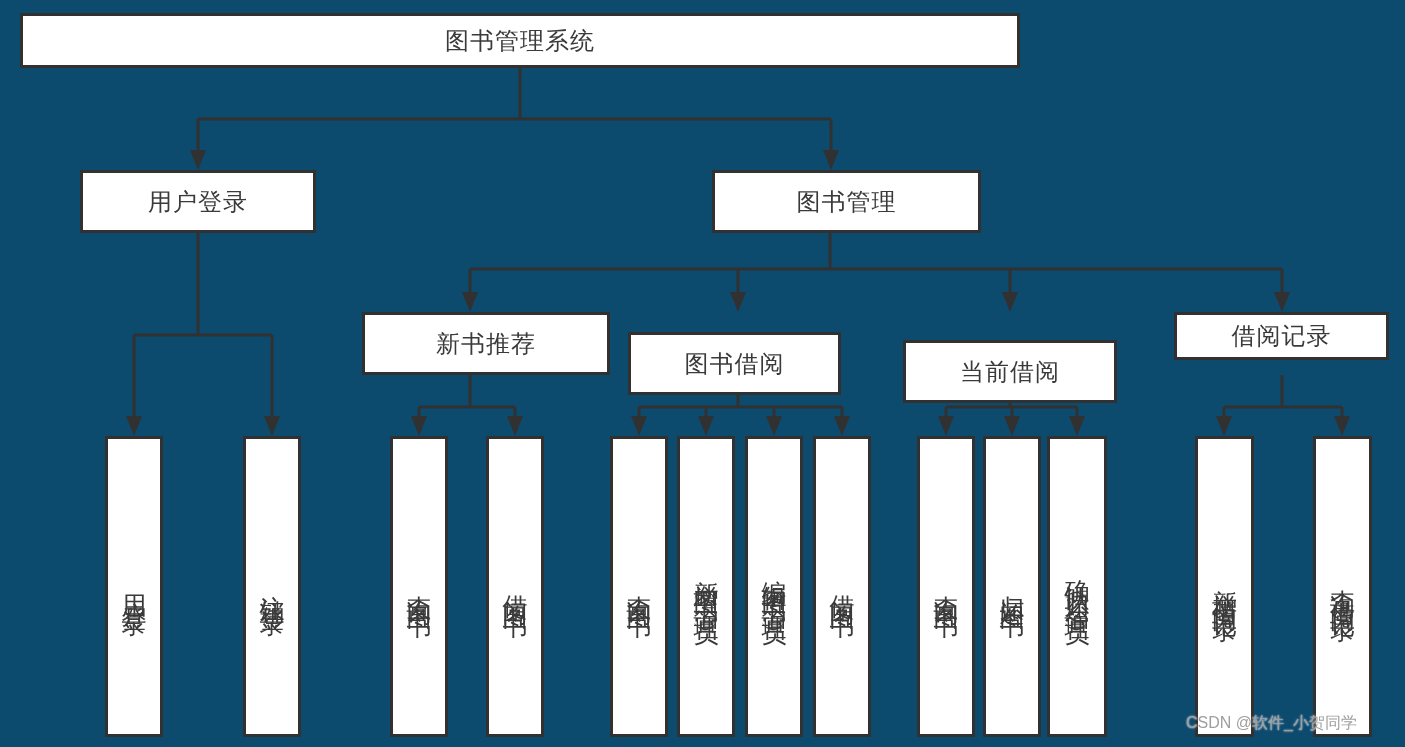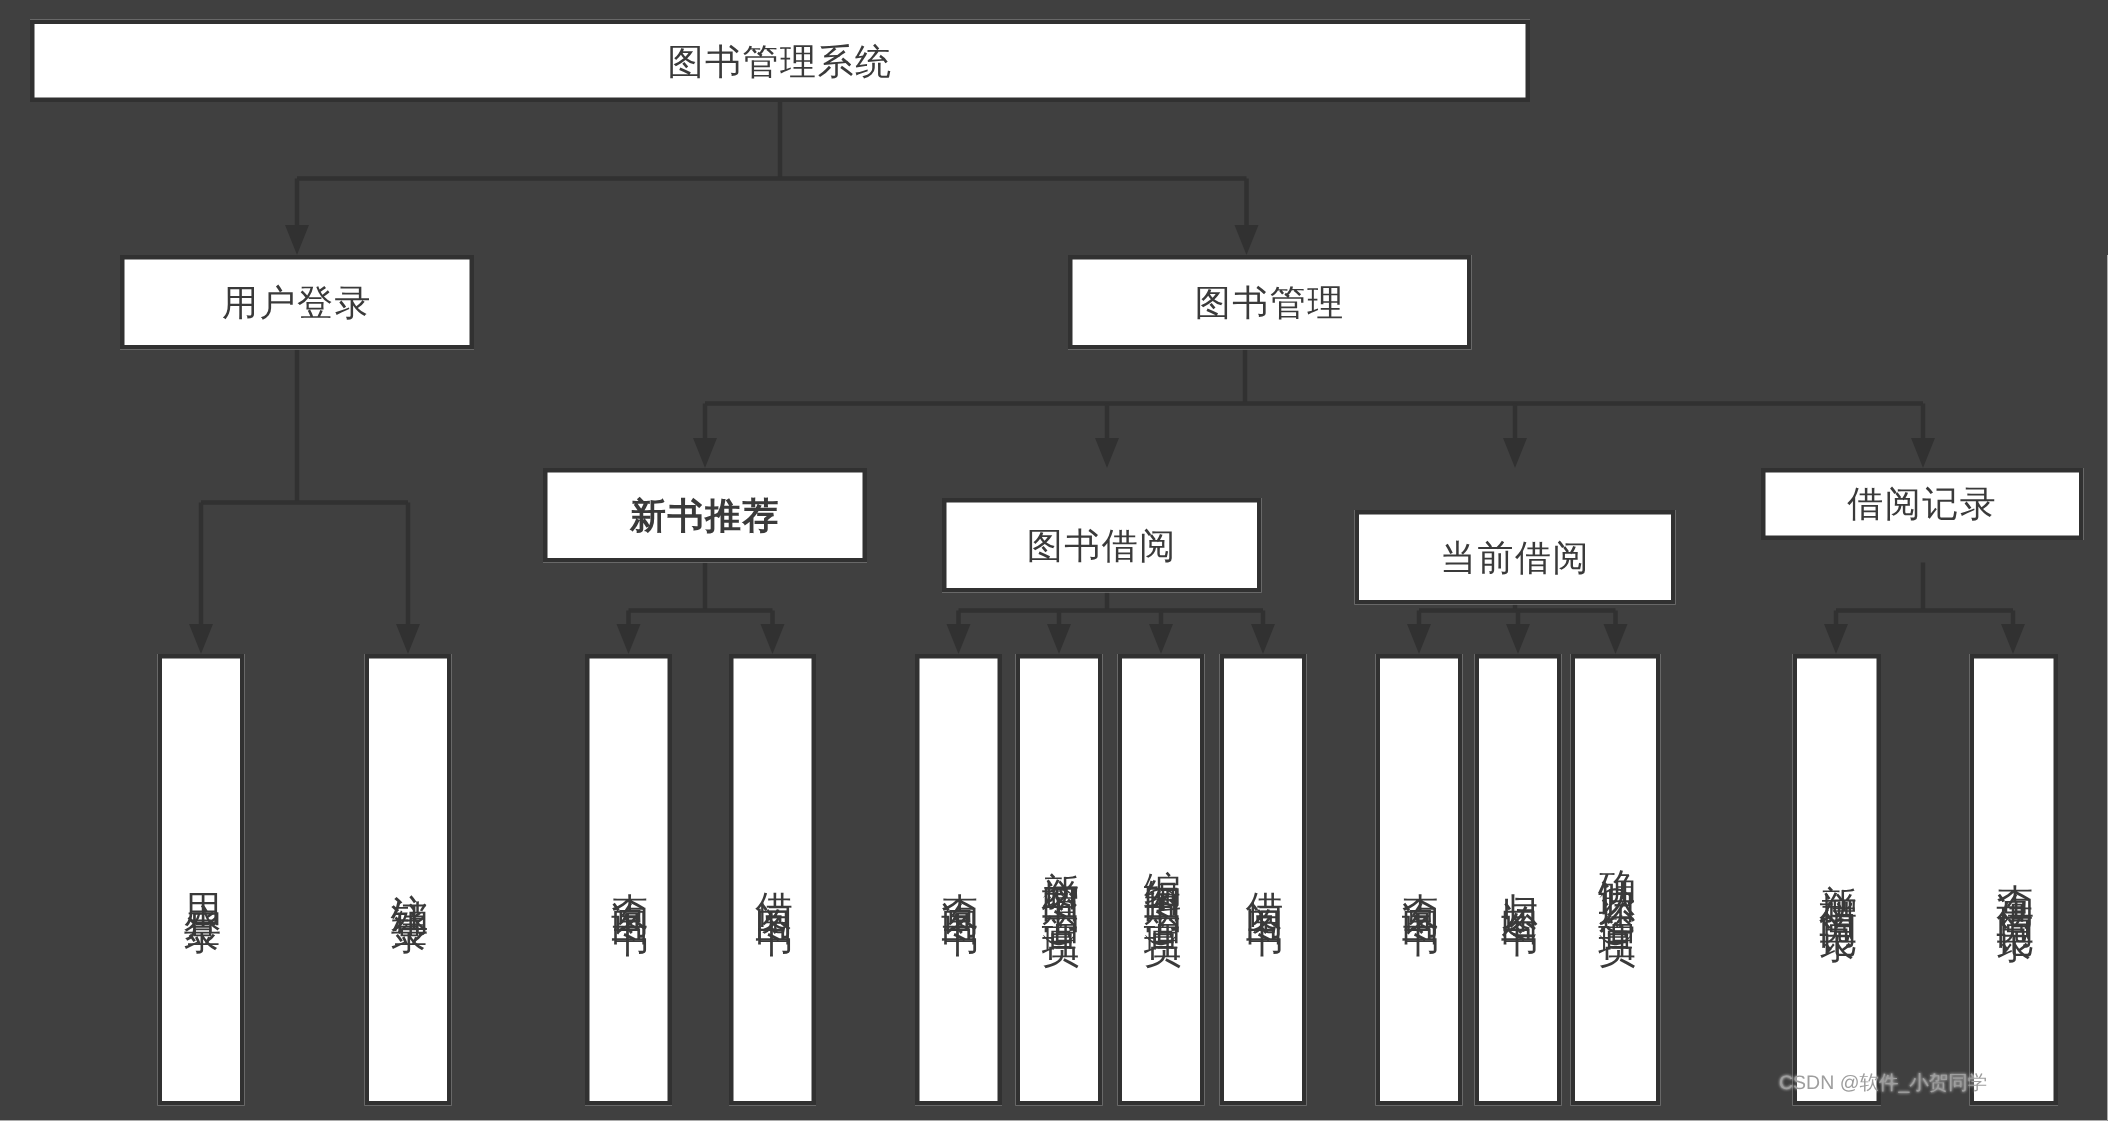--- a/index.html
+++ b/index.html
@@ -1,20 +1,20 @@
 <!DOCTYPE html>
 <html><head>
 <meta charset="utf-8">
 <style>
   html, body { margin: 0; padding: 0; background: #ffffff; }
   #stage {
     position: relative;
     width: 1405px;
     height: 747px;
-    background: #404040;
+    background: #0c4a6e;
     overflow: hidden;
     font-family: "Liberation Sans", sans-serif;
   }
   #connectors {
     position: absolute;
     left: 0; top: 0;
     width: 1405px; height: 747px;
   }
   .node {
     position: absolute;
@@ -33,21 +33,21 @@
     text-orientation: mixed;
     font-size: 25px;
     letter-spacing: 6px;
     line-height: 1;
   }
   .node.v span { display: block; }
   #watermark {
     position: absolute;
     left: 1186px;
     top: 713px;
-    font-size: 13px;
+    font-size: 16px;
     color: #9e9e9e;
     white-space: nowrap;
     text-shadow: 0 0 2px #ffffff;
   }
   line { stroke: #313131; stroke-width: 3; }
   polygon { fill: #313131; }
 </style>
 </head>
 <body>
 
@@ -132,21 +132,21 @@
     <span>图书管理系统</span>
   </div>
 
   <div class="node h" style="left:80px; top:170px; width:236px; height:63px;">
     <span>用户登录</span>
   </div>
   <div class="node h" style="left:712px; top:170px; width:269px; height:63px;">
     <span>图书管理</span>
   </div>
 
-  <div class="node h" style="left:362px; top:312px; width:216px; height:63px;font-weight:bold;">
+  <div class="node h" style="left:362px; top:312px; width:248px; height:63px;">
     <span>新书推荐</span>
   </div>
   <div class="node h" style="left:628px; top:312px; width:213px; height:63px;margin-top:20px;">
     <span>图书借阅</span>
   </div>
   <div class="node h" style="left:903px; top:312px; width:214px; height:63px;margin-top:28px;">
     <span>当前借阅</span>
   </div>
   <div class="node h" style="left:1174px; top:312px; width:215px; height:48px;">
     <span>借阅记录</span>

